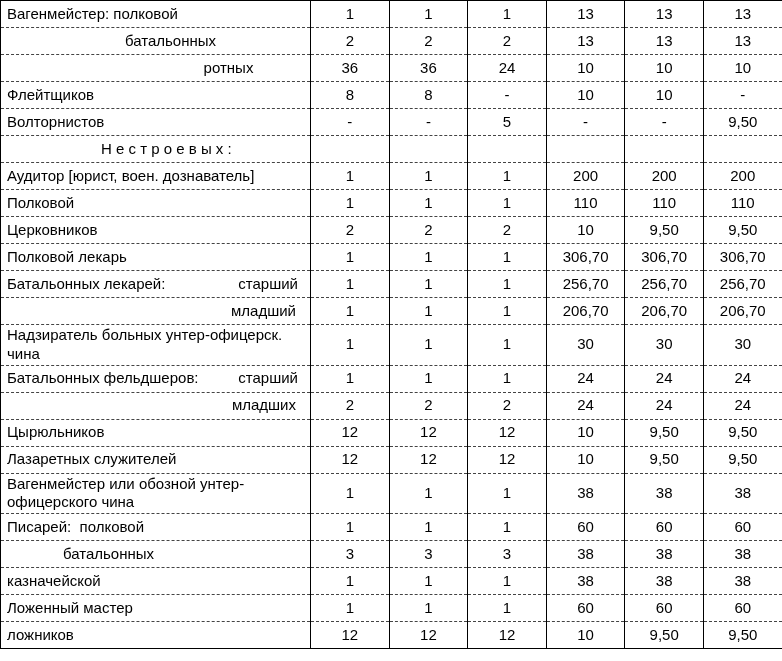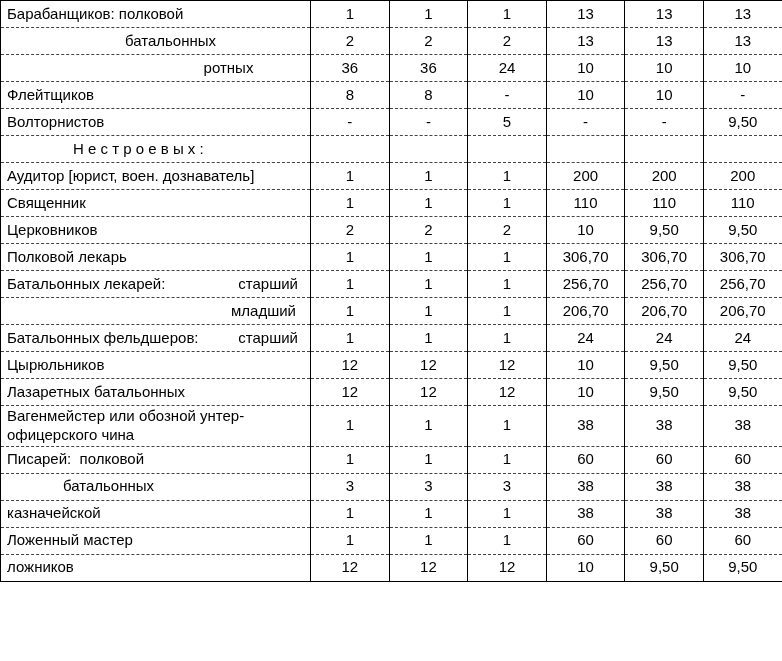--- a/index.html
+++ b/index.html
@@ -33,21 +33,21 @@
   tr:first-child td { border-top: none; }
   td.lbl {
     text-align: left;
     white-space: pre-wrap;
     padding-left: 6px;
   }
   td.lbl.ind-1 { padding-left: 124px; }
   td.lbl.ind-2 { padding-left: 150px; text-align: center; }
   td.lbl.ind-3 { padding-left: 62px; }
   td.lbl.right { text-align: right; padding-right: 14px; }
-  td.lbl.section { padding-left: 72px; margin-left: 40px; }
+  td.lbl.section { padding-left: 100px; margin-left: 40px; }
   td.val { text-align: center; }
   td.lbl .split-wrap {
     display: flex;
     justify-content: space-between;
     align-items: center;
     padding-right: 8px;
     text-align: right;
   }
 </style>
 </head>
@@ -58,21 +58,21 @@
     <col class="c-label">
     <col class="c-val">
     <col class="c-val">
     <col class="c-val">
     <col class="c-val">
     <col class="c-val">
     <col class="c-val">
   </colgroup>
   <tbody id="table-body">
       <tr>
-        <td class="lbl">Барабанщиков: полковой</td>
+        <td class="lbl">Вагенмейстер: полковой</td>
         <td class="val">1</td>
         <td class="val">1</td>
         <td class="val">1</td>
         <td class="val">13</td>
         <td class="val">13</td>
         <td class="val">13</td>
       </tr>
       <tr>
         <td class="lbl ind-1">батальонных</td>
         <td class="val">2</td>
@@ -121,21 +121,21 @@
       <tr>
         <td class="lbl">Аудитор [юрист, воен. дознаватель]</td>
         <td class="val">1</td>
         <td class="val">1</td>
         <td class="val">1</td>
         <td class="val">200</td>
         <td class="val">200</td>
         <td class="val">200</td>
       </tr>
       <tr>
-        <td class="lbl">Священник</td>
+        <td class="lbl">Полковой</td>
         <td class="val">1</td>
         <td class="val">1</td>
         <td class="val">1</td>
         <td class="val">110</td>
         <td class="val">110</td>
         <td class="val">110</td>
       </tr>
       <tr>
         <td class="lbl">Церковников</td>
         <td class="val">2</td>
@@ -166,39 +166,58 @@
       <tr>
         <td class="lbl right">младший</td>
         <td class="val">1</td>
         <td class="val">1</td>
         <td class="val">1</td>
         <td class="val">206,70</td>
         <td class="val">206,70</td>
         <td class="val">206,70</td>
       </tr>
       <tr>
+        <td class="lbl">Надзиратель больных унтер-офицерск.
+чина</td>
+        <td class="val">1</td>
+        <td class="val">1</td>
+        <td class="val">1</td>
+        <td class="val">30</td>
+        <td class="val">30</td>
+        <td class="val">30</td>
+      </tr>
+      <tr>
         <td class="lbl"><div class="split-wrap"><span>Батальонных фельдшеров:</span><span>старший</span></div></td>
         <td class="val">1</td>
         <td class="val">1</td>
         <td class="val">1</td>
         <td class="val">24</td>
         <td class="val">24</td>
         <td class="val">24</td>
       </tr>
       <tr>
+        <td class="lbl right">младших</td>
+        <td class="val">2</td>
+        <td class="val">2</td>
+        <td class="val">2</td>
+        <td class="val">24</td>
+        <td class="val">24</td>
+        <td class="val">24</td>
+      </tr>
+      <tr>
         <td class="lbl">Цырюльников</td>
         <td class="val">12</td>
         <td class="val">12</td>
         <td class="val">12</td>
         <td class="val">10</td>
         <td class="val">9,50</td>
         <td class="val">9,50</td>
       </tr>
       <tr>
-        <td class="lbl">Лазаретных батальонных</td>
+        <td class="lbl">Лазаретных служителей</td>
         <td class="val">12</td>
         <td class="val">12</td>
         <td class="val">12</td>
         <td class="val">10</td>
         <td class="val">9,50</td>
         <td class="val">9,50</td>
       </tr>
       <tr>
         <td class="lbl">Вагенмейстер или обозной унтер-
 офицерского чина</td>

